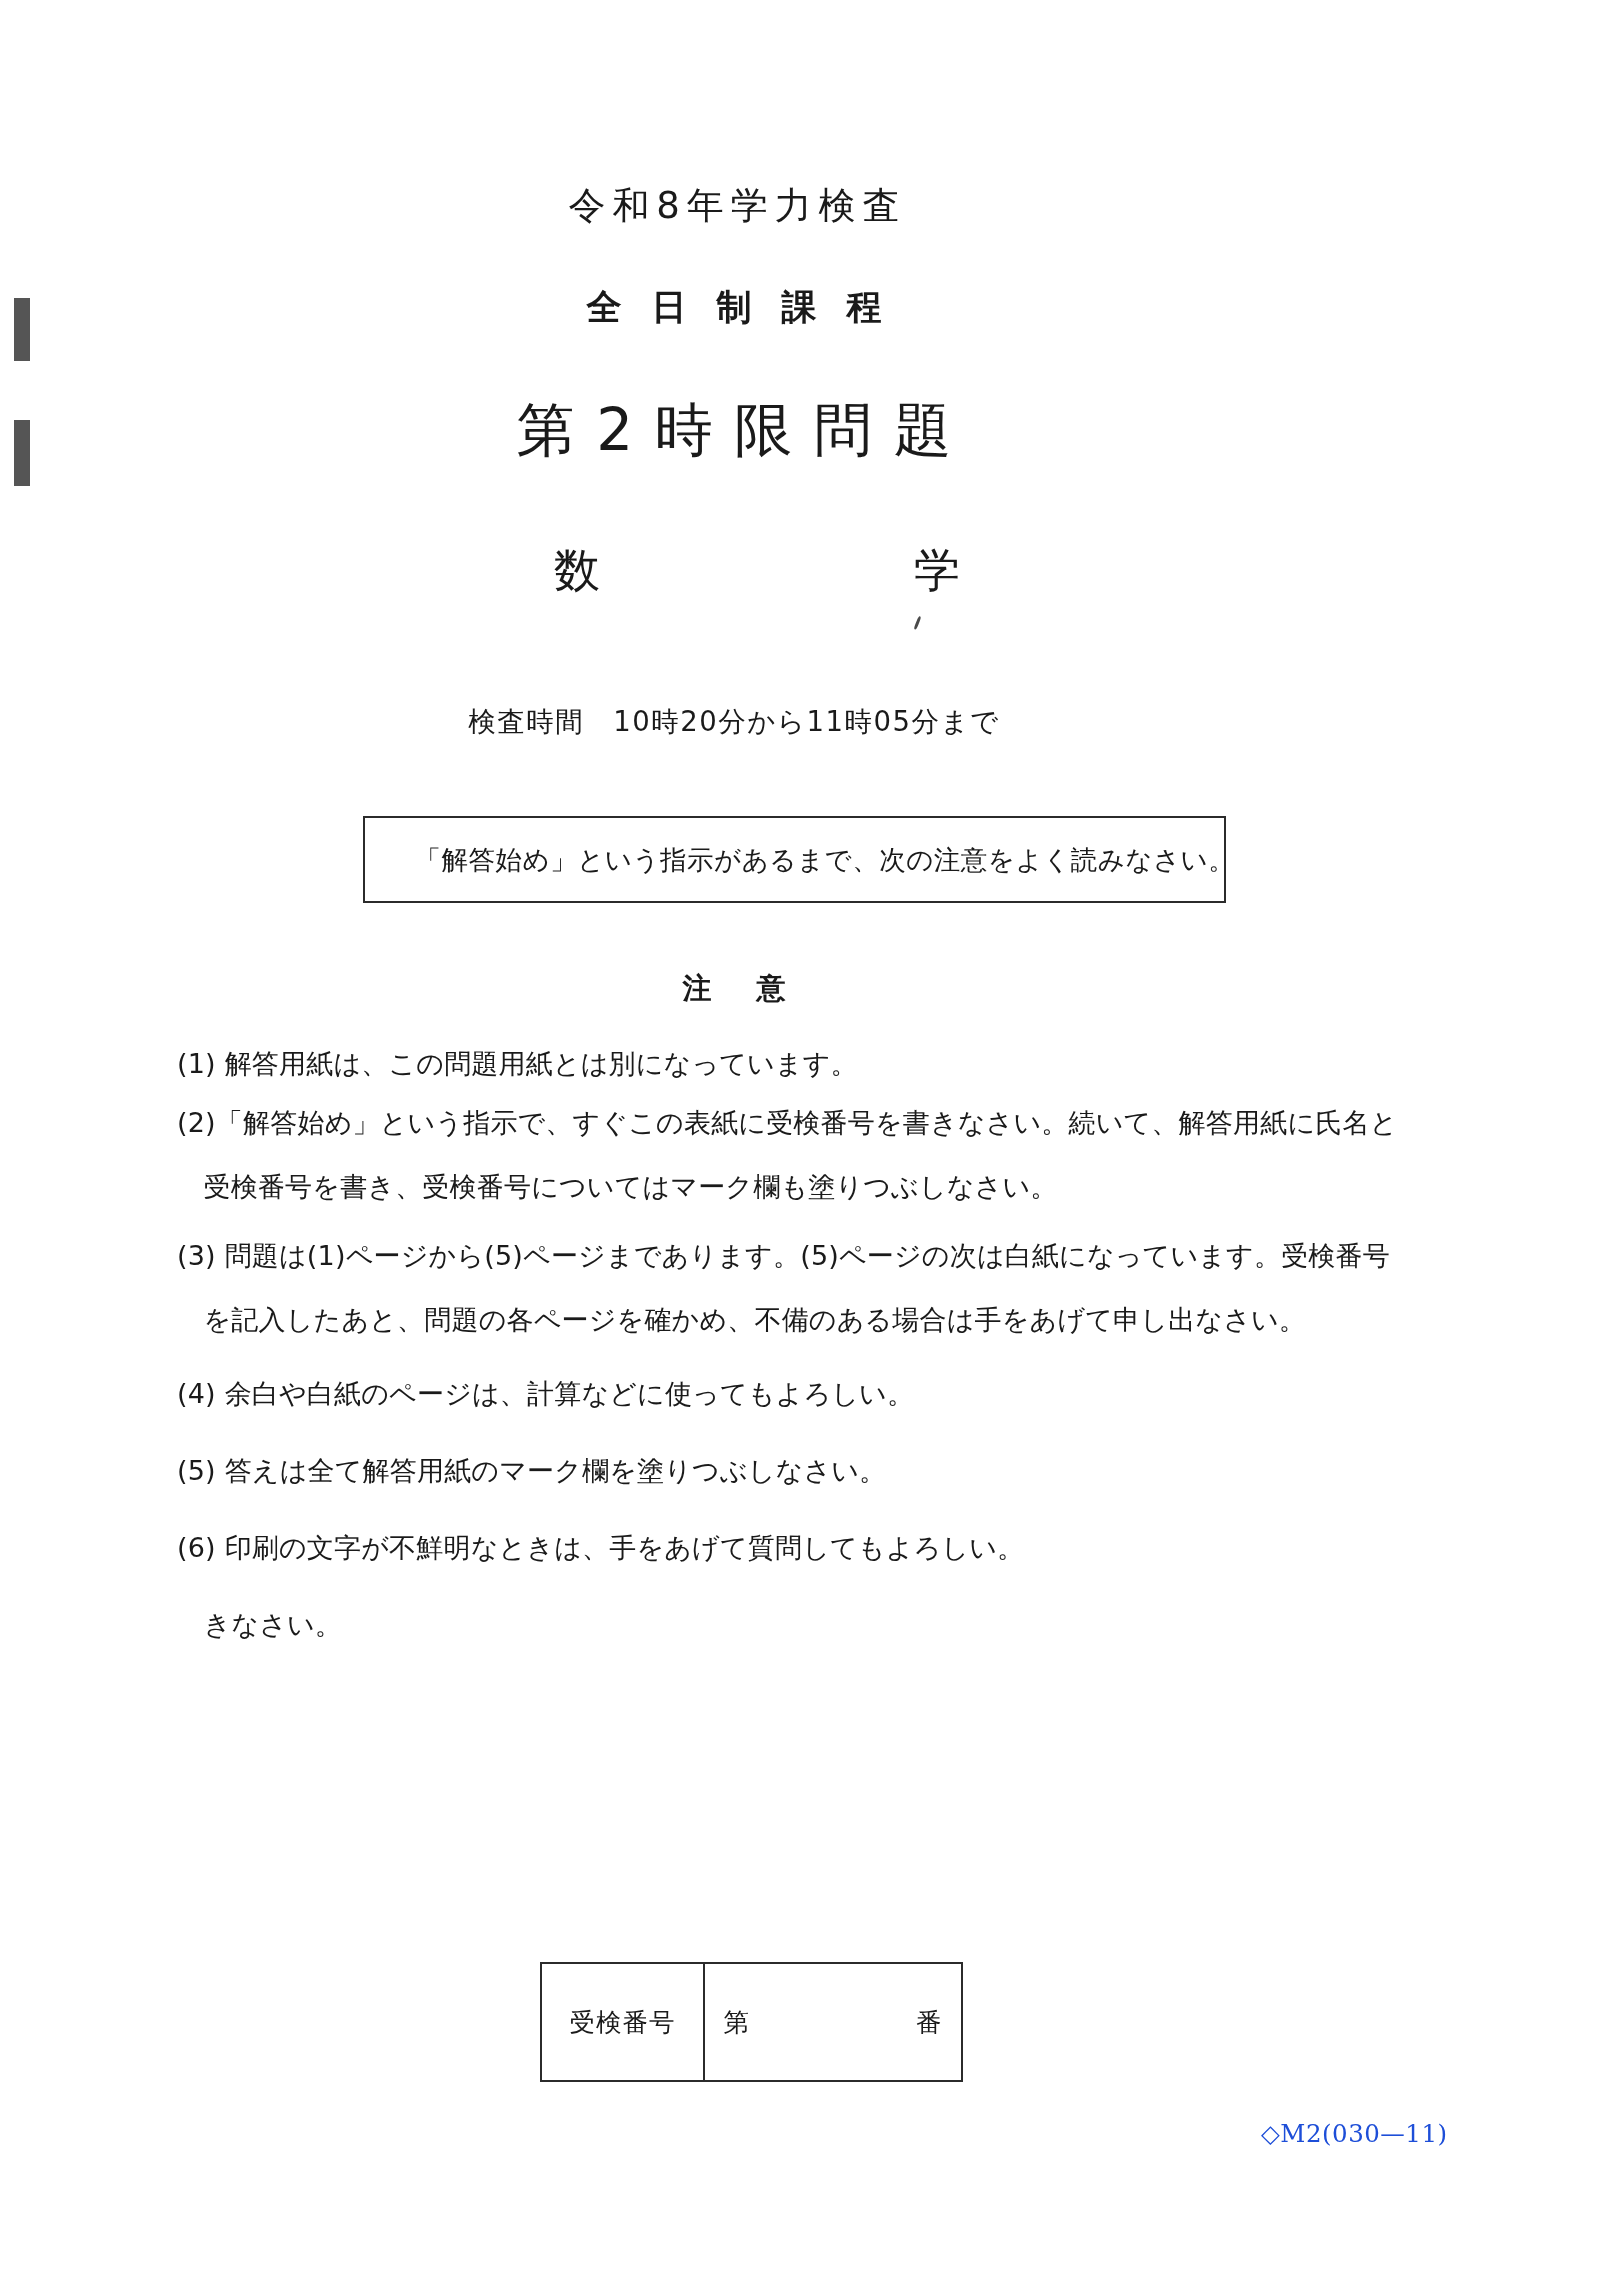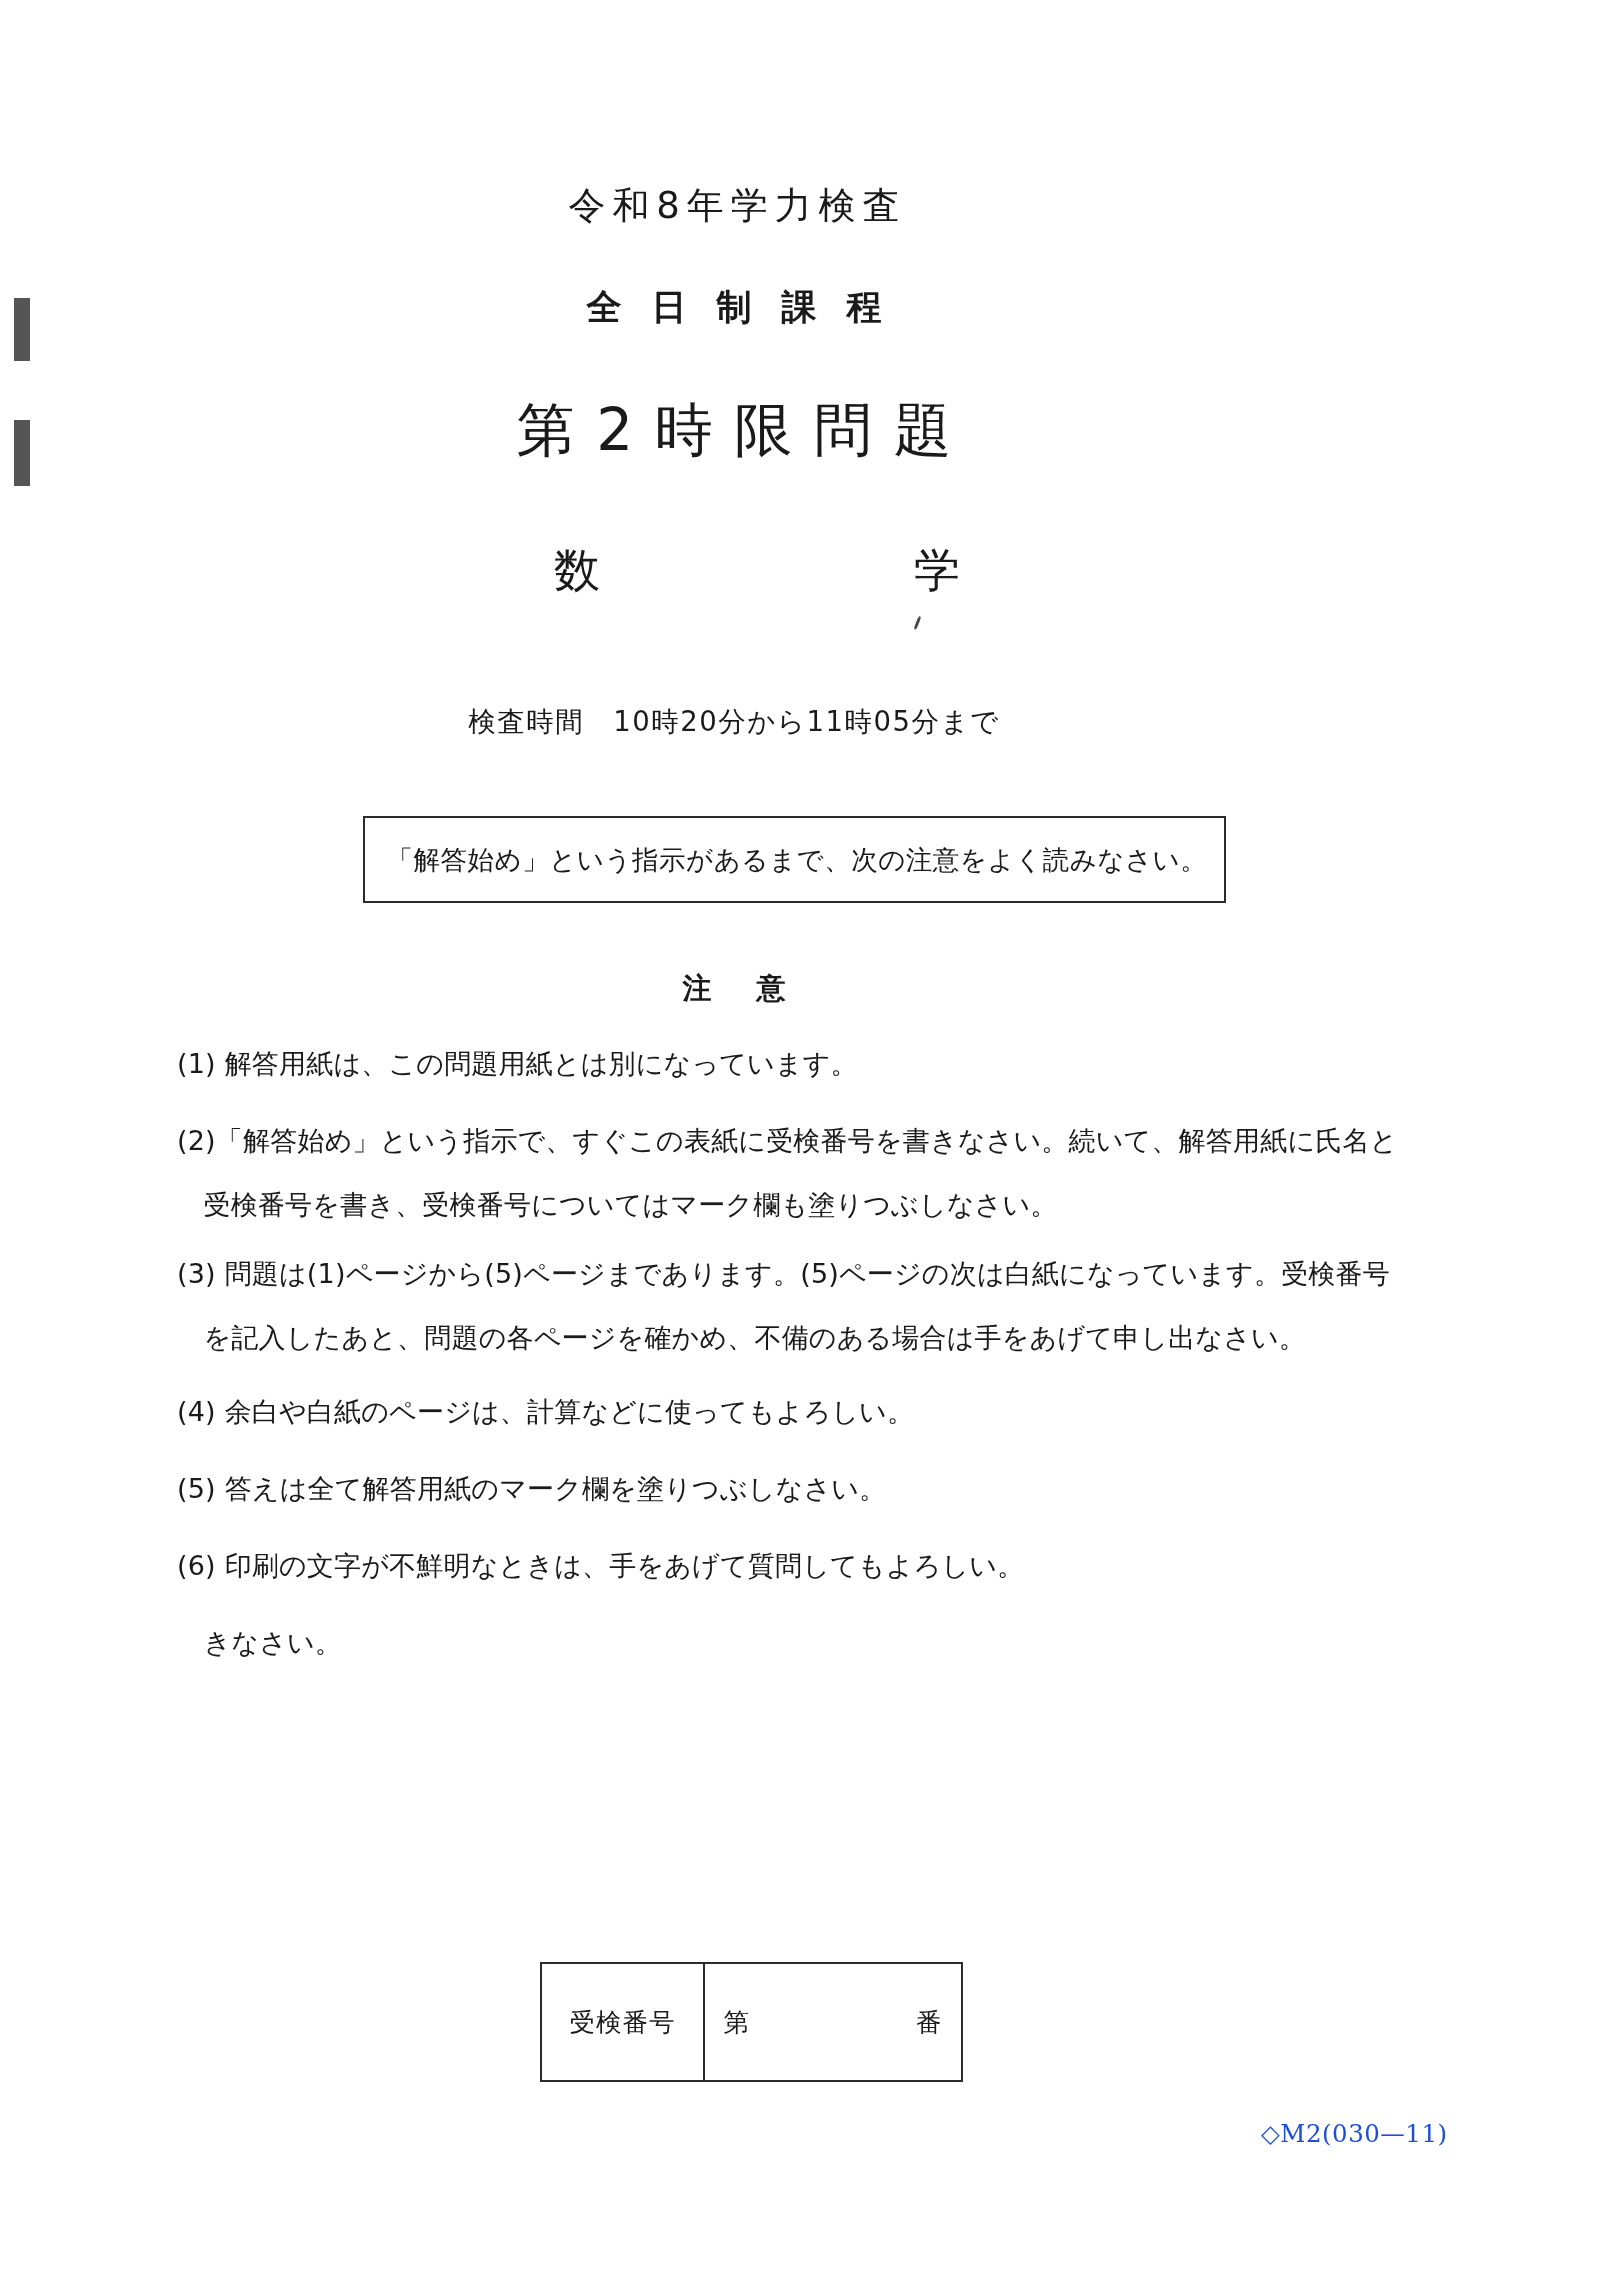--- a/index.html
+++ b/index.html
@@ -90,20 +90,21 @@
   #notice-box {
     position: absolute;
     left: 363px;
     top: 816px;
     width: 863px;
     height: 87px;
     border: 2.5px solid #2b2b2b;
     box-sizing: border-box;
     display: flex;
     align-items: center;
+    padding-left: 28px;
   }
   #notice-box-text {
     padding-left: 21.6px;
     font-size: 26.5px;
     letter-spacing: 0.5px;
     white-space: nowrap;
   }
 
   
   #notes-heading {
@@ -131,21 +132,21 @@
     letter-spacing: 0.2px;
     white-space: nowrap;
   }
   .note-line.cont {
     padding-left: 26.5px;
     margin-top: 16.7px;
   }
   .note-item .note-line:first-child { margin-top: 0; }
 
   
-  #note-1 { margin-bottom: 30px; }
+  #note-1 { margin-bottom: 12px; }
   #note-2 { margin-bottom: 22.6px; }
   #note-3 { margin-bottom: 27.5px; }
   #note-4 { margin-bottom: 30px; }
   #note-5 { margin-bottom: 30px; }
   #note-6 { margin-bottom: 30px; }
 
   
   #examinee-box {
     position: absolute;
     left: 540px;

